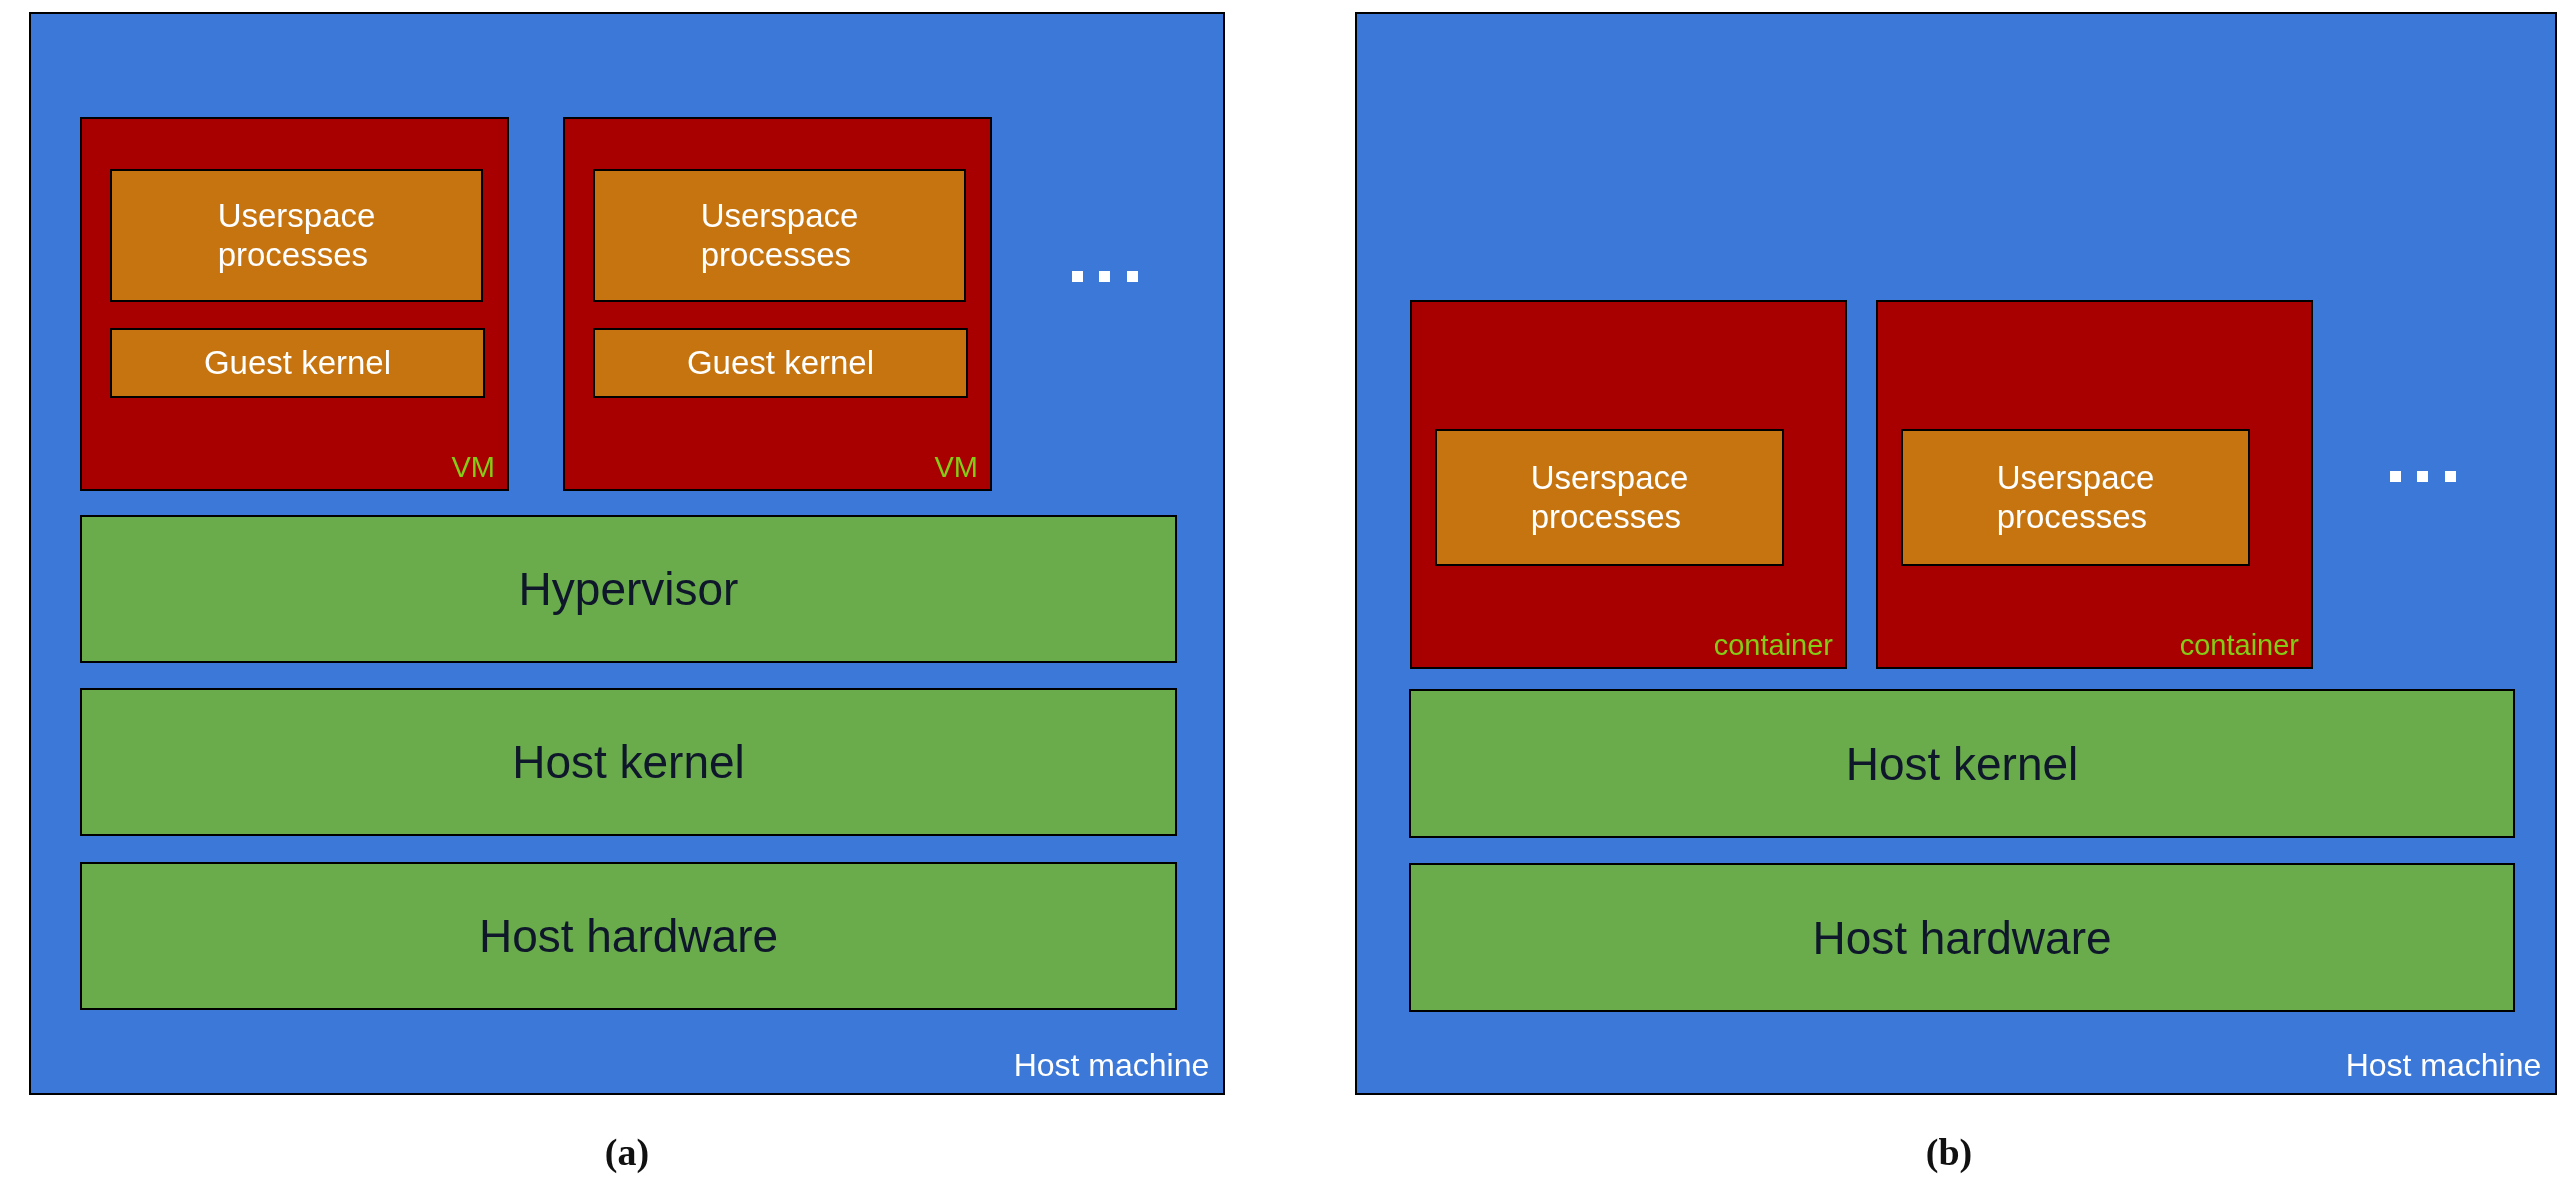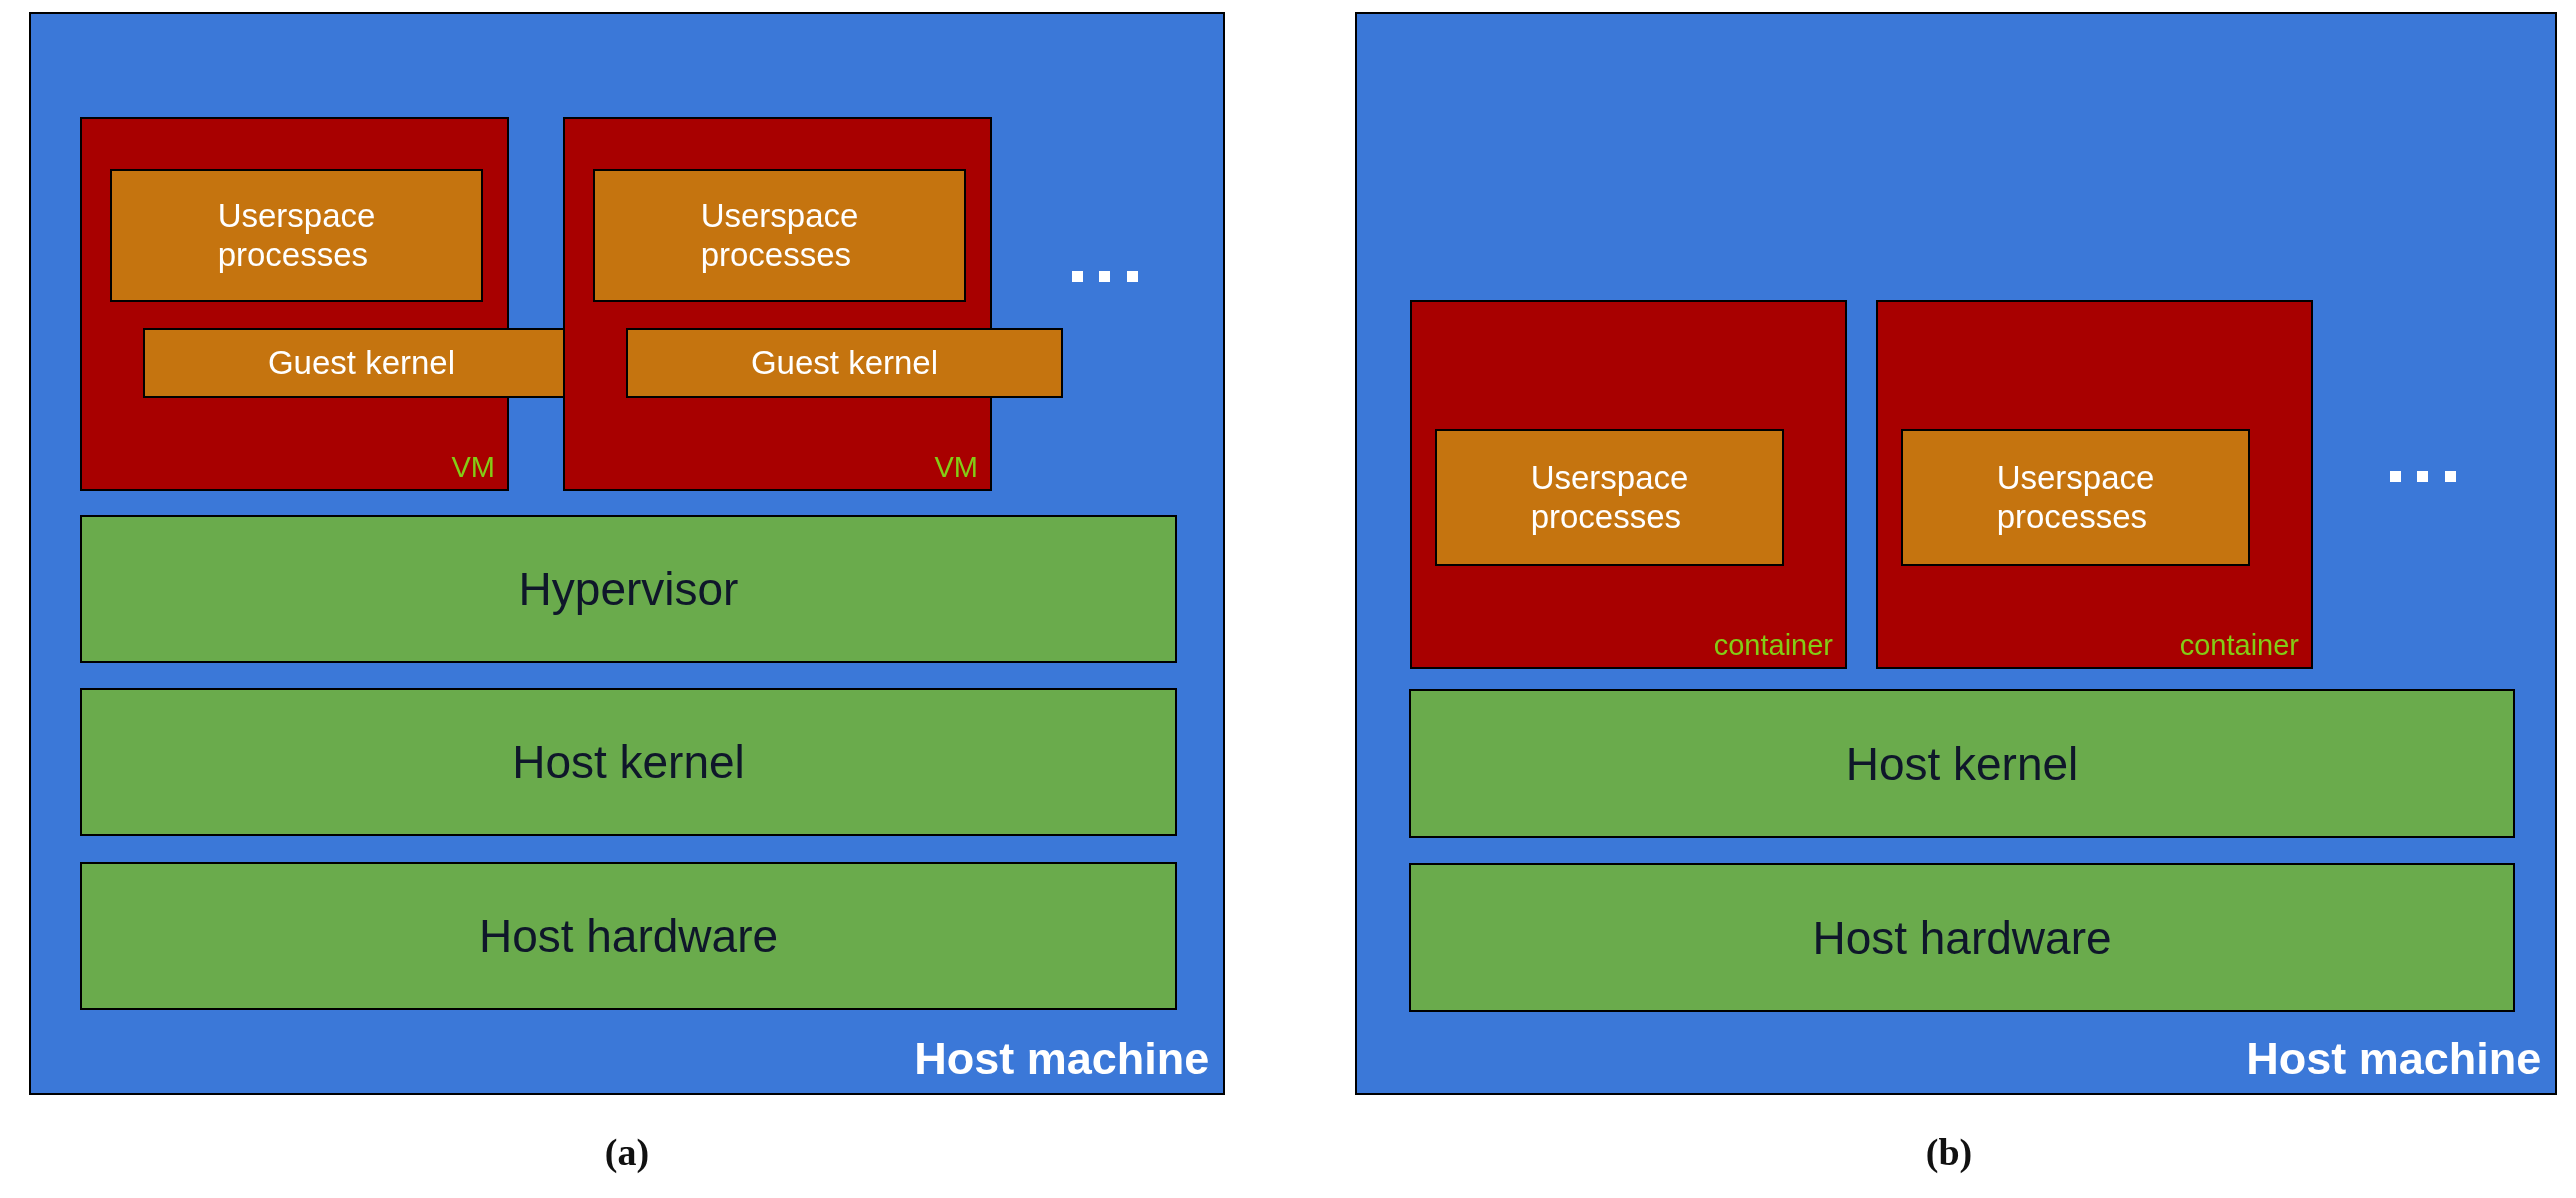--- a/index.html
+++ b/index.html
@@ -31,24 +31,23 @@
     box-sizing: border-box;
   }
   #panel-a { left: 29px;  top: 12px; width: 1196px; height: 1083px; }
   #panel-b { left: 1355px; top: 12px; width: 1202px; height: 1083px; }
 
   
   .host-machine-label {
     position: absolute;
     right: 13.7px;
     color: #ffffff;
-    font-size: 45px;
+    font-size: 32px;
     line-height: 1;
     white-space: nowrap;
-    font-weight: bold;
   }
   #panel-a .host-machine-label { bottom: 12px; }
   #panel-b .host-machine-label { bottom: 12px; }
 
   
   .green-bar {
     position: absolute;
     background: #6aab4c;
     border: 2.6px solid #000000;
     box-sizing: border-box;
@@ -104,21 +103,21 @@
     align-items: center;
     justify-content: center;
     text-align: left;
     color: #ffffff;
     font-size: 33px;
     line-height: 1.18;
   }
 
   
   .a-userspace    { left: 28px; top: 50px;  width: 373px; height: 133px; }
-  .a-guest-kernel { left: 28px; top: 209px; width: 437px; height: 70px; margin-left: 33px;  }
+  .a-guest-kernel { left: 28px; top: 209px; width: 375px; height: 70px;  }
 
   
   .b-userspace    { left: 23px; top: 127px; width: 349px; height: 137px; }
 
   
   .ellipsis {
     position: absolute;
     display: flex;
     gap: 16.3px;
     align-items: center;

